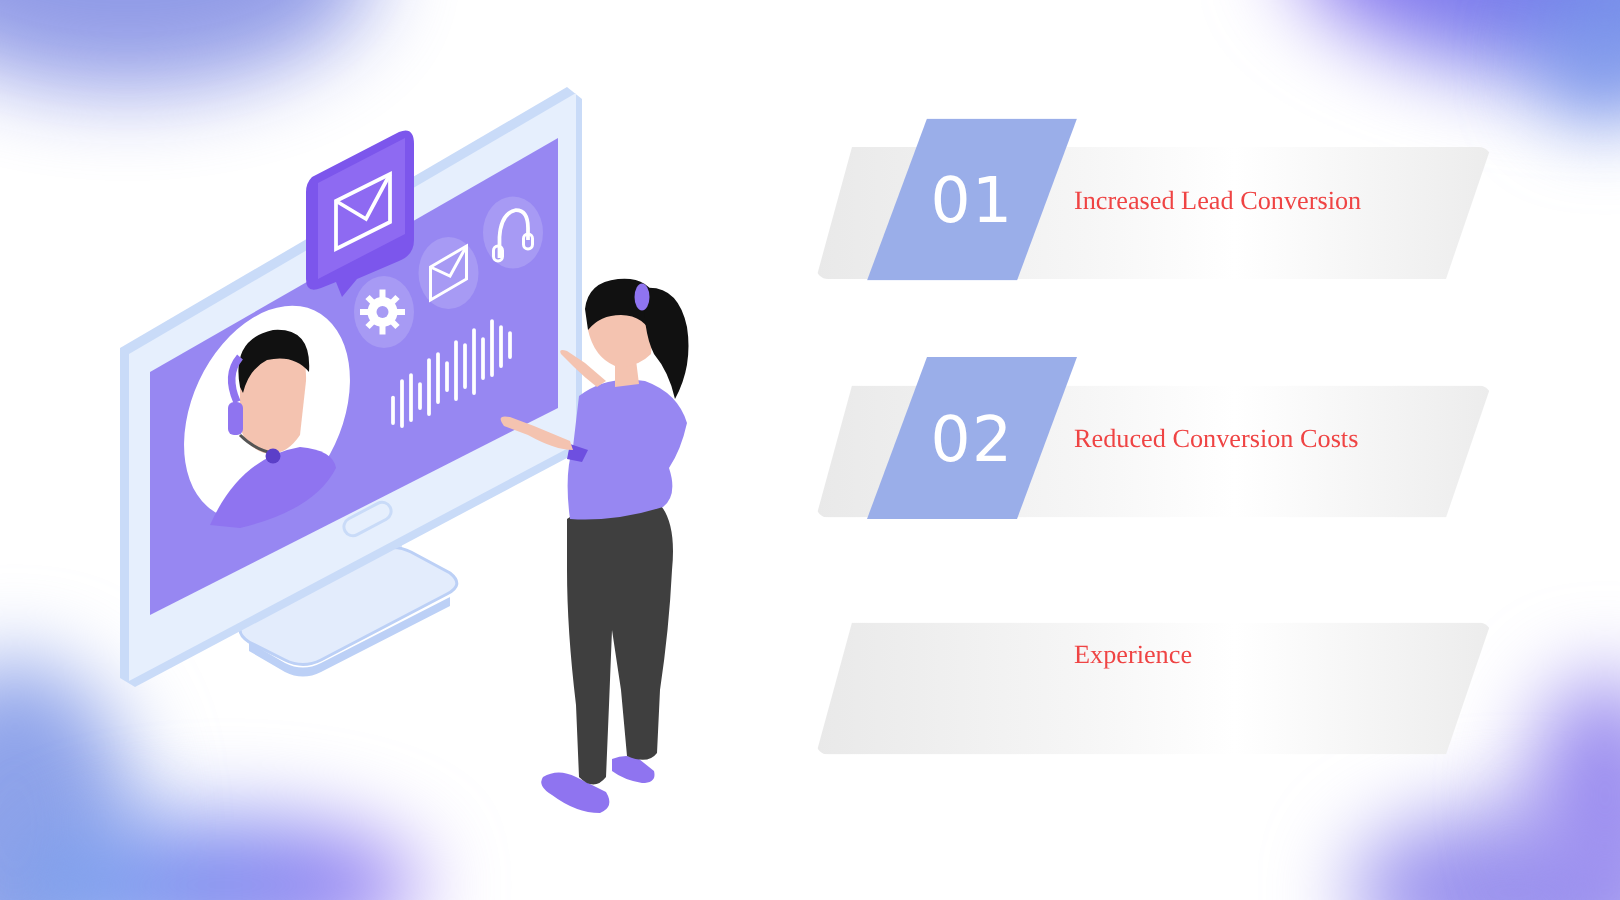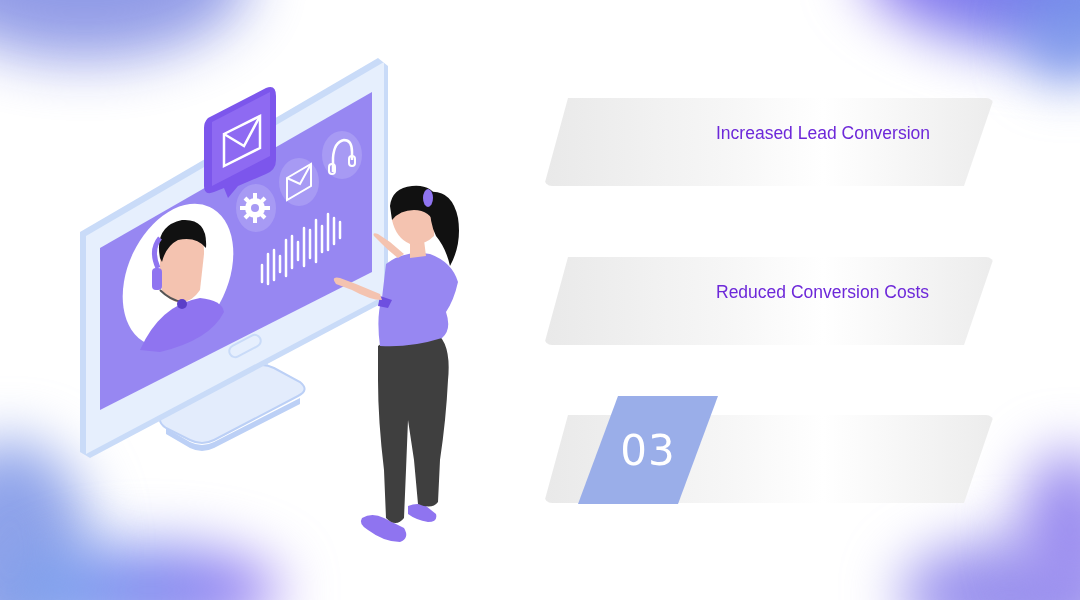--- a/index.html
+++ b/index.html
@@ -15,21 +15,21 @@
 
   .illus{position:absolute;left:0;top:0;width:540px;height:600px;}
 
   .item{position:absolute;left:544px;width:452px;height:118px;}
   .item .bar{position:absolute;left:0;top:10px;width:450px;height:88px;
      background:linear-gradient(90deg,#e9e9e9 0%,#f6f6f6 40%,#ffffff 62%,#ececec 100%);
      clip-path:polygon(24px 0,450px 0,420px 88px,0 88px);border-radius:8px;}
   .item .num{position:absolute;left:34px;top:-9px;width:140px;height:108px;background:#9aaee9;
      clip-path:polygon(40px 0,140px 0,100px 108px,0 108px);}
   .item .num span{position:absolute;left:0;width:140px;top:30px;text-align:center;color:#ffffff;font-size:42px;font-family:"DejaVu Sans",sans-serif;letter-spacing:1px;}
-  .item .label{position:absolute;left:172px;top:32px;width:270px;color:#6d28d9;font-size:17.5px;line-height:27px;font-family:Liberation Sans, sans-serif;}
+  .item .label{position:absolute;left:172px;top:32px;width:270px;color:#ef4444;font-size:17.5px;line-height:27px;font-family:Liberation Serif, serif;}
   .item .label.two{top:18px;}
 </style>
 </head>
 <body>
 
 <div class="blob blob-tl"></div>
 <div class="blob blob-tr"></div>
 <div class="blob blob-tr2"></div>
 <div class="blob blob-bl"></div>
 <div class="blob blob-bl2"></div>
@@ -130,28 +130,32 @@
     <path d="M392 220 Q392 196 412 192 Q430 190 436 210 L434 236 Q424 246 410 244 Q396 238 392 220 Z" fill="#f4c3b0"></path>
     <path d="M390 206 Q392 188 412 186 Q432 184 438 200 L436 226 Q430 210 414 210 Q400 210 392 220 Z" fill="#111"></path>
 
     <path d="M430 192 Q452 190 458 218 Q462 244 450 266 Q446 248 436 236 Q428 220 430 192 Z" fill="#111"></path>
     <ellipse cx="428" cy="198" rx="5" ry="9" fill="#8f74f0"></ellipse>
   </g>
 </svg>
 
 <div class="item" style="top:88px;">
   <div class="bar"></div>
+  <div class="num">
+    <span>01</span>
+  </div>
   <div class="label">Increased Lead Conversion</div>
 </div>
 
 <div class="item" style="top:247px;">
   <div class="bar"></div>
+  <div class="num">
+    <span>02</span>
+  </div>
   <div class="label">Reduced Conversion Costs</div>
 </div>
 
 <div class="item" style="top:405px;">
   <div class="bar"></div>
-  <div class="num">
-    <span>03</span>
-  </div>
   <div class="label two">
+    <div>Experience</div>
   </div>
 </div>
 
 </body></html>

